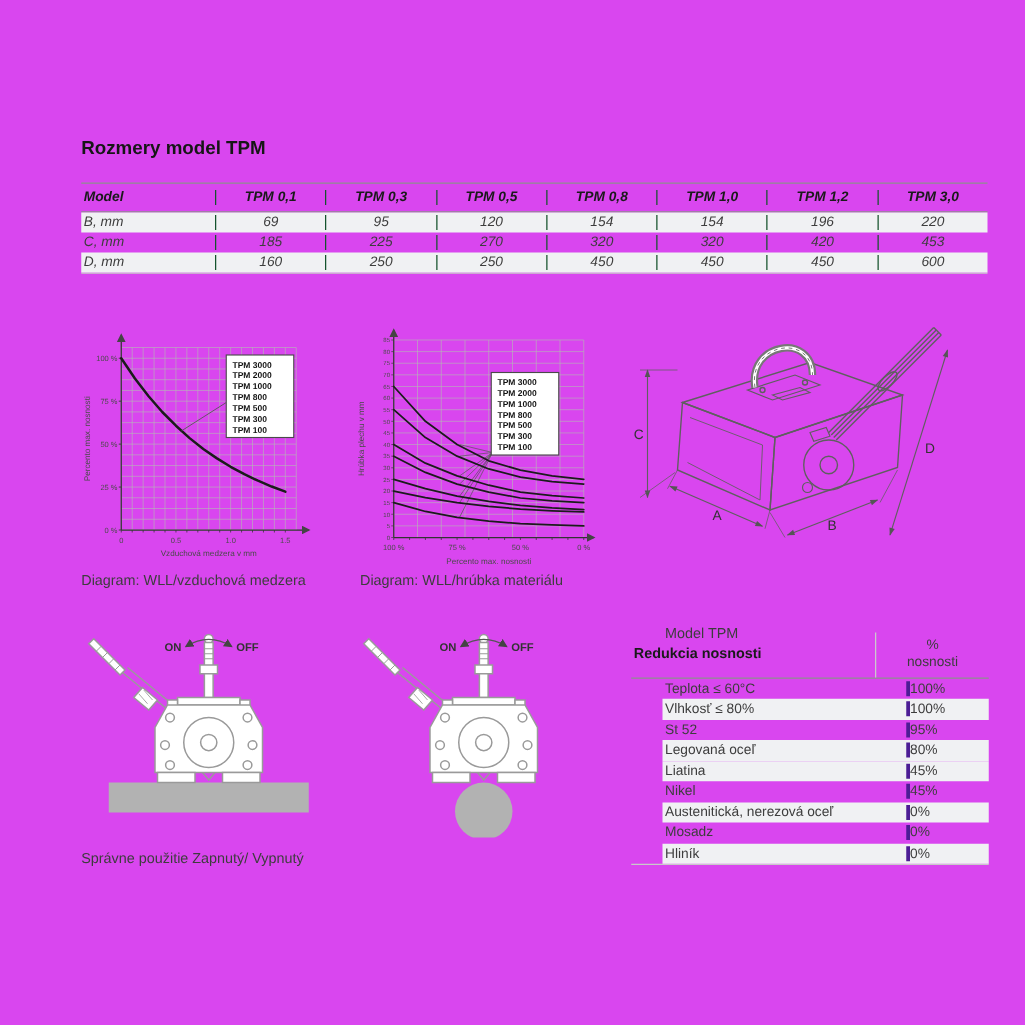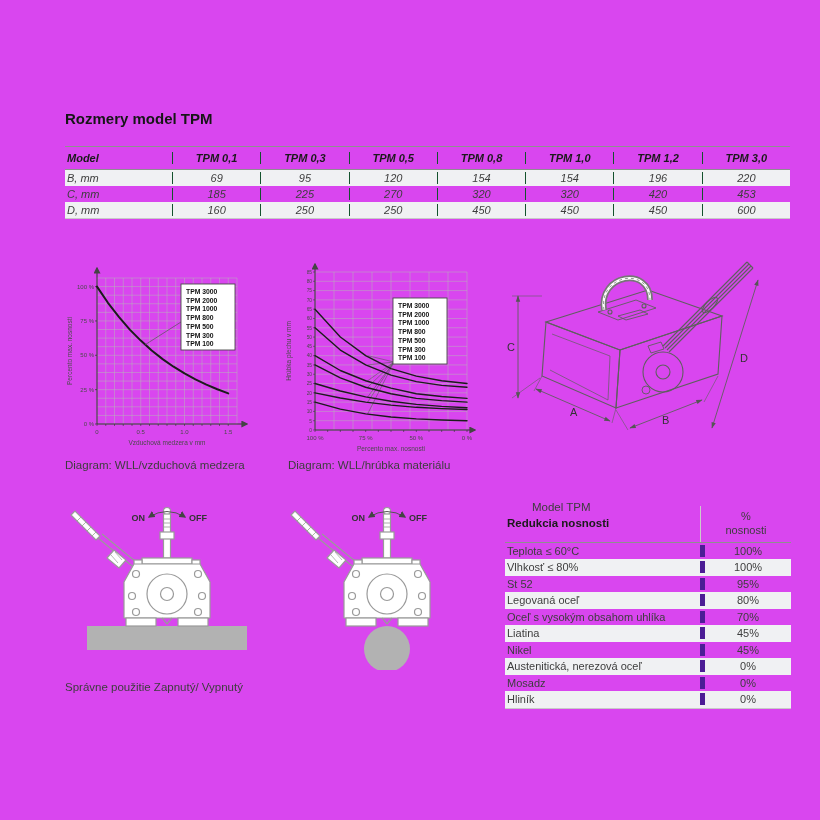--- a/index.html
+++ b/index.html
@@ -31,24 +31,24 @@
   #cap-chart2{left:288px;top:459px;}
   #cap-drawing{left:532px;top:459px;margin-top:42px;}
   #cap-onoff{left:65px;top:681px;}
 
   
   .red-table{position:absolute;left:505px;top:506px;width:286px;font-size:11px;}
   .red-head{display:flex;border-bottom:1px solid #8f8f8f;align-items:stretch;}
   .red-title{width:193px;font-weight:bold;font-size:11.5px;color:#1a1a1a;padding:4px 0 6px 2px;display:flex;align-items:center;}
   .red-vh{flex:1;text-align:center;line-height:1.3;border-left:1px solid #cbcbcb;padding:3px 0 4px;}
   .red-body{border-bottom:1px solid #c9c9c9;}
-  .red-row{display:flex;height:16.5px;align-items:center;}
+  .red-row{display:flex;height:16.5px;align-items:center;margin-left:25px;}
   .red-row.stripe{background:#f0f1f3;}
   .red-lab{width:193px;padding-left:2px;overflow:hidden;white-space:nowrap;}
-  .red-val{flex:1;text-align:center;border-left:5px solid #4c1d95;}
+  .red-val{flex:1;border-left:3px solid #4c1d95;}
 
   svg text{font-family:"Liberation Sans","DejaVu Sans",sans-serif;}
 </style>
 </head>
 <body>
 
 <div class="page">
 
   <div class="page-title">Rozmery model TPM</div>
 
@@ -454,24 +454,20 @@
           <div class="red-val">100%</div>
         </div>
         <div class="red-row">
           <div class="red-lab">St 52</div>
           <div class="red-val">95%</div>
         </div>
         <div class="red-row stripe">
           <div class="red-lab">Legovaná oceľ</div>
           <div class="red-val">80%</div>
         </div>
-        <div class="red-row">
-          <div class="red-lab">Oceľ s vysokým obsahom uhlíka</div>
-          <div class="red-val">70%</div>
-        </div>
         <div class="red-row stripe">
           <div class="red-lab">Liatina</div>
           <div class="red-val">45%</div>
         </div>
         <div class="red-row">
           <div class="red-lab">Nikel</div>
           <div class="red-val">45%</div>
         </div>
         <div class="red-row stripe">
           <div class="red-lab">Austenitická, nerezová oceľ</div>

